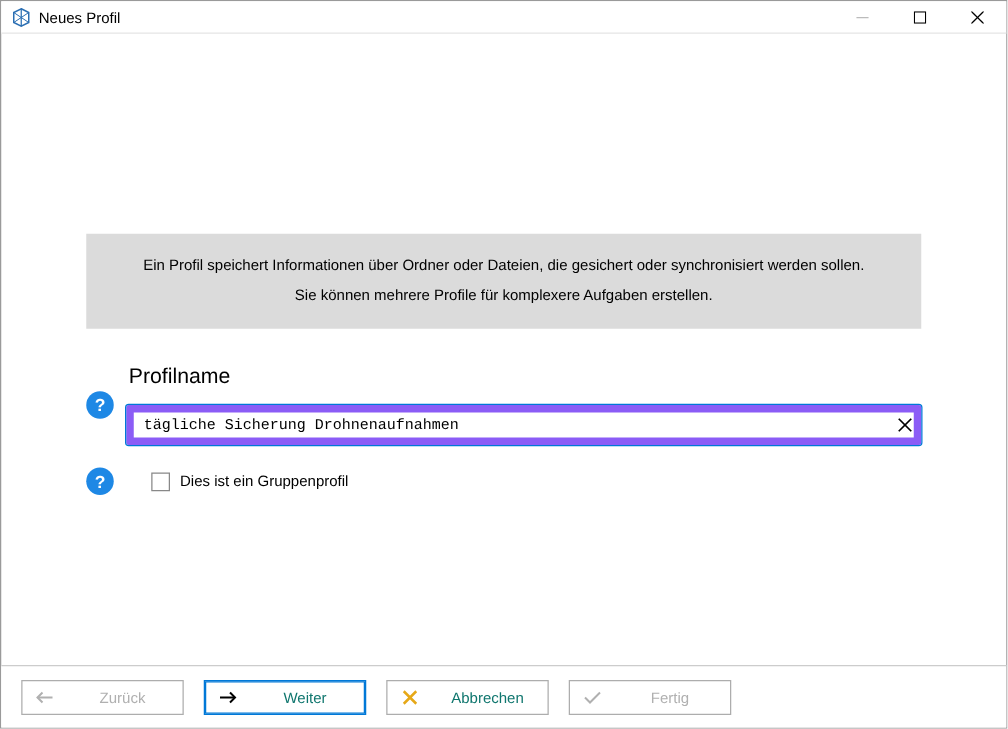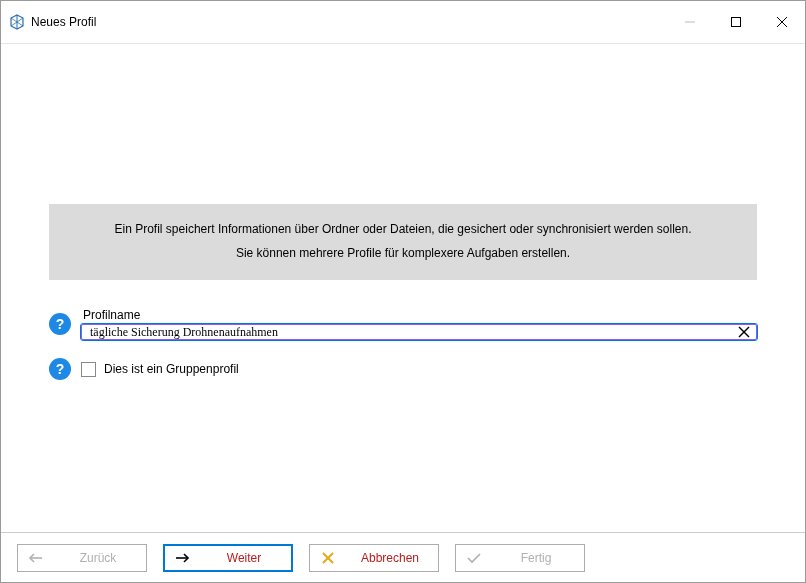--- a/index.html
+++ b/index.html
@@ -13,21 +13,21 @@
     }
     .window {
       width: 806px;
       height: 583px;
       border: 1px solid #9a9a9a;
       display: flex;
       flex-direction: column;
       background: #ffffff;
     }
     .titlebar {
-      height: 43px;
+      height: 26px;
       display: flex;
       align-items: center;
       padding-left: 8px;
       border-bottom: 1px solid #e5e5e5;
       background: #ffffff;
     }
     .titlebar .app-icon {
       width: 16px; height: 16px;
       display: inline-flex;
       margin-right: 6px;
@@ -39,21 +39,21 @@
     .titlebar .spacer { flex: 1; }
     .win-ctrl {
       width: 46px; height: 30px;
       display: inline-flex; align-items: center; justify-content: center;
       color: #000;
     }
     .win-ctrl.minimize { color: #bbb; }
     .content {
       flex: 1;
       position: relative;
-      padding: 0 0;
+      padding: 0 20px;
     }
     .info-box {
       margin-top: 160px;
       margin-left: 48px;
       margin-right: 48px;
       background: #dbdbdb;
       padding: 16px 28px 18px 28px;
       text-align: center;
       line-height: 1.5;
       color: #000;
@@ -81,55 +81,56 @@
       font-weight: bold;
       font-size: 14px;
       flex-shrink: 0;
     }
     .field-col {
       flex: 1;
       display: flex;
       flex-direction: column;
     }
     .field-label {
-      font-size: 12px;
-      color: #000;
-      margin-bottom: 2px;
+      font-size: 17px;
+      color: #000;
+      margin-bottom: 13px;
       padding-left: 2px;
     }
     .input-wrap {
       position: relative;
       display: flex;
       align-items: center;
     }
     .text-input {
       width: 100%;
-      height: 16px;
-      border: 1px solid #8b5cf6;
+      height: 32px;
+      border: 6px solid #8b5cf6;
       outline: 1px solid #0078d7;
       outline-offset: 0;
       border-radius: 2px;
       padding: 0 28px 0 8px;
-      font-family: Liberation Serif, serif;
+      font-family: Liberation Mono, monospace;
       font-size: 12px;
       color: #000;
     }
     .clear-btn {
       position: absolute;
       right: 4px;
       width: 18px; height: 18px;
       display: inline-flex;
       align-items: center; justify-content: center;
       color: #000;
       cursor: pointer;
     }
     .checkbox-row {
       display: flex;
       align-items: flex-start;
       gap: 8px;
+      margin-left: 20px;
     }
     .checkbox {
       width: 15px; height: 15px;
       border: 1px solid #888;
       background: #fff;
     }
     .checkbox-label {
       font-size: 12px;
       color: #000;
     }
@@ -146,21 +147,21 @@
       width: 130px;
       height: 28px;
       border: 1px solid #adadad;
       background: #fff;
       display: inline-flex;
       align-items: center;
       justify-content: center;
       gap: 16px;
       font-family: inherit;
       font-size: 12px;
-      color: #b91c1c;
+      color: #0f766e;
       cursor: pointer;
       padding: 0 10px;
     }
     .btn.disabled {
       color: #b0b0b0;
       cursor: default;
     }
     .btn.primary {
       border: 1px solid #0078d7;
       box-shadow: inset 0 0 0 1px #0078d7;

